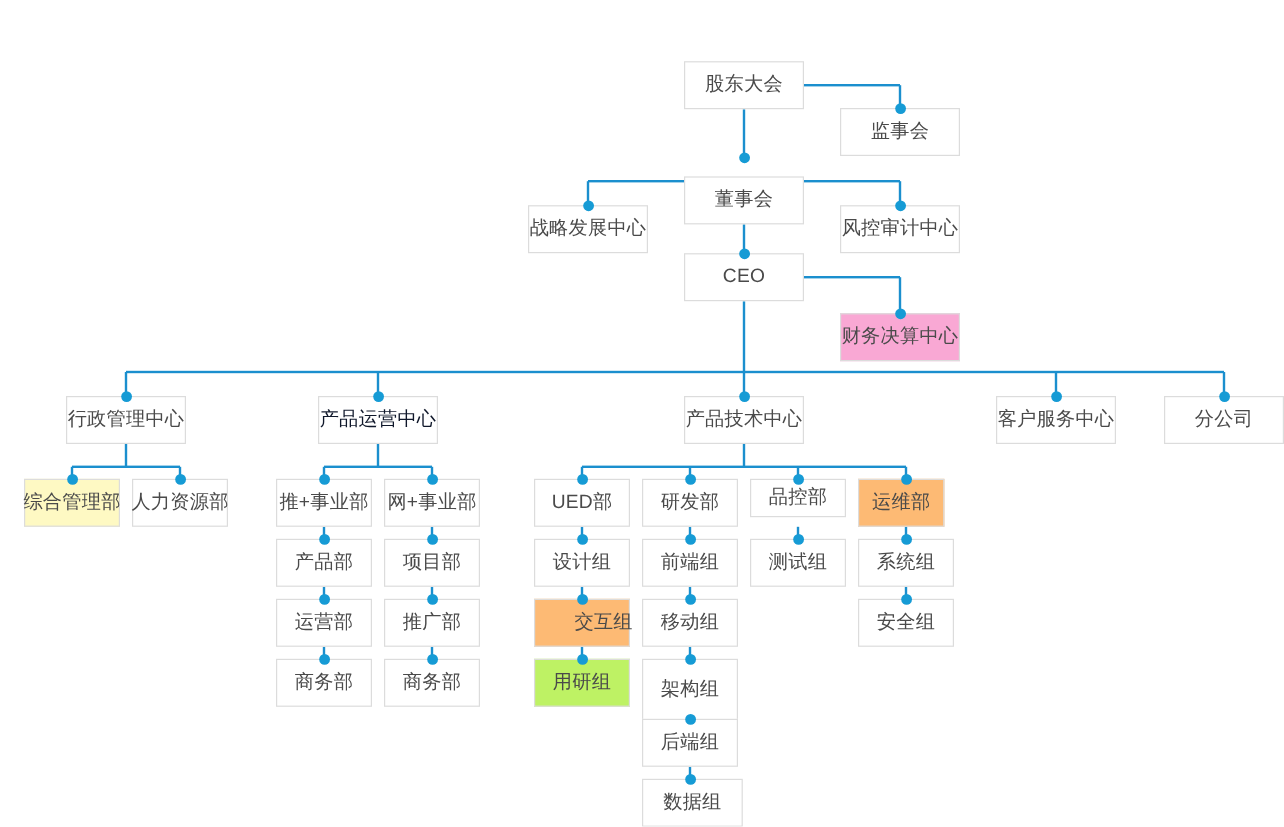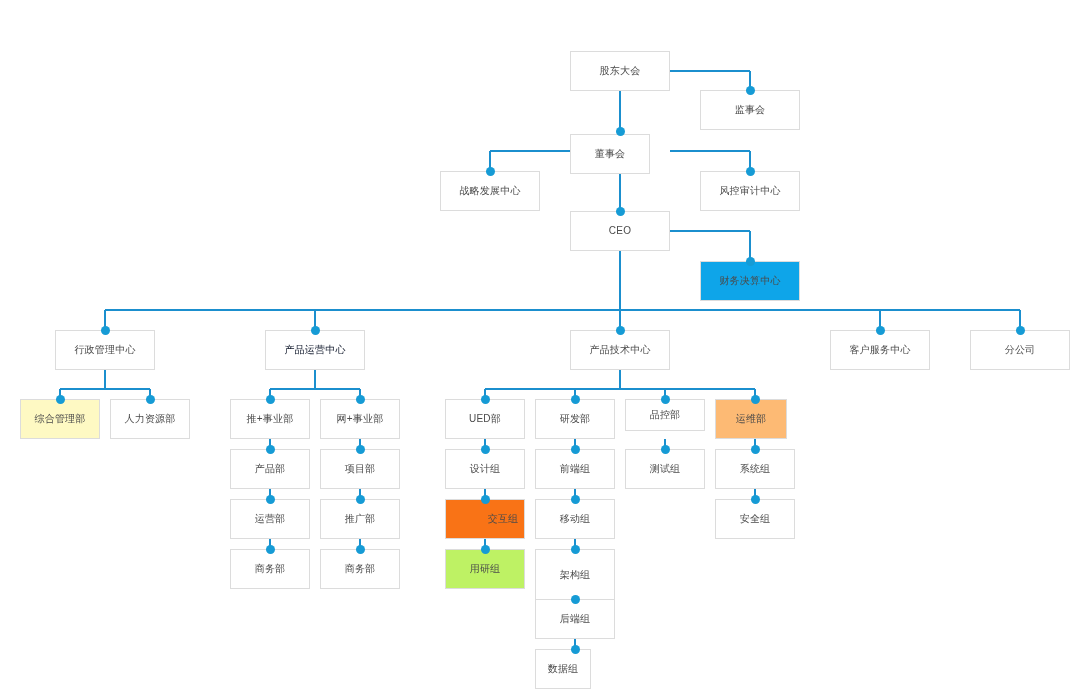--- a/index.html
+++ b/index.html
@@ -21,21 +21,21 @@
   
   .node {
     position: absolute;
     box-sizing: border-box;
     border: 1px solid #dcdcdc;
     background: #ffffff;
     display: flex;
     align-items: center;
     justify-content: center;
     color: #4a4a4a;
-    font-size: 10px;
+    font-size: 16px;
     line-height: 1;
     letter-spacing: 0.2px;
     white-space: nowrap;
     z-index: 3;
   }
   
   .lnk {
     position: absolute;
     background: #1b8fce;
     z-index: 1;
@@ -141,49 +141,49 @@
       <div class="dot" style="background: rgb(22, 155, 213); left: 575px; top: 499px;"></div>
       <div class="dot" style="background: rgb(22, 155, 213); left: 755px; top: 499px;"></div>
       <div class="dot" style="background: rgb(22, 155, 213); left: 485px; top: 549px;"></div>
       <div class="dot" style="background: rgb(22, 155, 213); left: 575px; top: 549px;"></div>
       <div class="dot" style="background: rgb(22, 155, 213); left: 575px; top: 599px;"></div>
       <div class="dot" style="background: rgb(22, 155, 213); left: 575px; top: 649px;"></div>
     </div>
   <div id="nodes-layer">
       <div class="node" style="left: 570px; top: 51px; width: 100px; height: 40px; border-color: rgb(220, 220, 220); background: rgb(255, 255, 255); color: rgb(74, 74, 74);">股东大会</div>
       <div class="node" style="left: 700px; top: 90px; width: 100px; height: 40px; border-color: rgb(220, 220, 220); background: rgb(255, 255, 255); color: rgb(74, 74, 74);">监事会</div>
-      <div class="node" style="left: 570px; top: 134px; width: 80px; height: 40px; border-color: rgb(220, 220, 220); background: rgb(255, 255, 255); color: rgb(74, 74, 74);">董事会</div>
+      <div class="node" style="left: 570px; top: 147px; width: 100px; height: 40px; border-color: rgb(220, 220, 220); background: rgb(255, 255, 255); color: rgb(74, 74, 74);">董事会</div>
       <div class="node" style="left: 440px; top: 171px; width: 100px; height: 40px; border-color: rgb(220, 220, 220); background: rgb(255, 255, 255); color: rgb(74, 74, 74);">战略发展中心</div>
       <div class="node" style="left: 700px; top: 171px; width: 100px; height: 40px; border-color: rgb(220, 220, 220); background: rgb(255, 255, 255); color: rgb(74, 74, 74);">风控审计中心</div>
       <div class="node" style="left: 570px; top: 211px; width: 100px; height: 40px; border-color: rgb(220, 220, 220); background: rgb(255, 255, 255); color: rgb(74, 74, 74);">CEO</div>
-      <div class="node" style="left: 700px; top: 261px; width: 100px; height: 40px; border-color: rgb(220, 220, 220); background: #0ea5e9; color: rgb(74, 74, 74);">财务决算中心</div>
+      <div class="node" style="left: 700px; top: 261px; width: 100px; height: 40px; border-color: rgb(220, 220, 220); background: #f9a8d4; color: rgb(74, 74, 74);">财务决算中心</div>
       <div class="node" style="left: 55px; top: 330px; width: 100px; height: 40px; border-color: rgb(220, 220, 220); background: rgb(255, 255, 255); color: rgb(74, 74, 74);">行政管理中心</div>
       <div class="node" style="left: 265px; top: 330px; width: 100px; height: 40px; border-color: rgb(220, 220, 220); background: rgb(255, 255, 255); color: #0f172a;">产品运营中心</div>
       <div class="node" style="left: 570px; top: 330px; width: 100px; height: 40px; border-color: rgb(220, 220, 220); background: rgb(255, 255, 255); color: rgb(74, 74, 74);">产品技术中心</div>
       <div class="node" style="left: 830px; top: 330px; width: 100px; height: 40px; border-color: rgb(220, 220, 220); background: rgb(255, 255, 255); color: rgb(74, 74, 74);">客户服务中心</div>
       <div class="node" style="left: 970px; top: 330px; width: 100px; height: 40px; border-color: rgb(220, 220, 220); background: rgb(255, 255, 255); color: rgb(74, 74, 74);">分公司</div>
       <div class="node" style="left: 20px; top: 399px; width: 80px; height: 40px; border-color: rgb(220, 220, 220); background: #fef9c3; color: rgb(74, 74, 74);">综合管理部</div>
       <div class="node" style="left: 110px; top: 399px; width: 80px; height: 40px; border-color: rgb(220, 220, 220); background: rgb(255, 255, 255); color: rgb(74, 74, 74);">人力资源部</div>
       <div class="node" style="left: 230px; top: 399px; width: 80px; height: 40px; border-color: rgb(220, 220, 220); background: rgb(255, 255, 255); color: rgb(74, 74, 74);">推+事业部</div>
       <div class="node" style="left: 230px; top: 449px; width: 80px; height: 40px; border-color: rgb(220, 220, 220); background: rgb(255, 255, 255); color: rgb(74, 74, 74);">产品部</div>
       <div class="node" style="left: 230px; top: 499px; width: 80px; height: 40px; border-color: rgb(220, 220, 220); background: rgb(255, 255, 255); color: rgb(74, 74, 74);">运营部</div>
       <div class="node" style="left: 230px; top: 549px; width: 80px; height: 40px; border-color: rgb(220, 220, 220); background: rgb(255, 255, 255); color: rgb(74, 74, 74);">商务部</div>
       <div class="node" style="left: 320px; top: 399px; width: 80px; height: 40px; border-color: rgb(220, 220, 220); background: rgb(255, 255, 255); color: rgb(74, 74, 74);">网+事业部</div>
       <div class="node" style="left: 320px; top: 449px; width: 80px; height: 40px; border-color: rgb(220, 220, 220); background: rgb(255, 255, 255); color: rgb(74, 74, 74);">项目部</div>
       <div class="node" style="left: 320px; top: 499px; width: 80px; height: 40px; border-color: rgb(220, 220, 220); background: rgb(255, 255, 255); color: rgb(74, 74, 74);">推广部</div>
       <div class="node" style="left: 320px; top: 549px; width: 80px; height: 40px; border-color: rgb(220, 220, 220); background: rgb(255, 255, 255); color: rgb(74, 74, 74);">商务部</div>
       <div class="node" style="left: 445px; top: 399px; width: 80px; height: 40px; border-color: rgb(220, 220, 220); background: rgb(255, 255, 255); color: rgb(74, 74, 74);">UED部</div>
       <div class="node" style="left: 445px; top: 449px; width: 80px; height: 40px; border-color: rgb(220, 220, 220); background: rgb(255, 255, 255); color: rgb(74, 74, 74);">设计组</div>
-      <div class="node" style="left: 445px; top: 499px; width: 80px; height: 40px; border-color: rgb(220, 220, 220); background: #f97316; color: rgb(74, 74, 74); padding-left: 36px;">交互组</div>
+      <div class="node" style="left: 445px; top: 499px; width: 80px; height: 40px; border-color: rgb(220, 220, 220); background: #fdba74; color: rgb(74, 74, 74); padding-left: 36px;">交互组</div>
       <div class="node" style="left: 445px; top: 549px; width: 80px; height: 40px; border-color: rgb(220, 220, 220); background: #bef264; color: rgb(74, 74, 74);">用研组</div>
       <div class="node" style="left: 535px; top: 399px; width: 80px; height: 40px; border-color: rgb(220, 220, 220); background: rgb(255, 255, 255); color: rgb(74, 74, 74);">研发部</div>
       <div class="node" style="left: 535px; top: 449px; width: 80px; height: 40px; border-color: rgb(220, 220, 220); background: rgb(255, 255, 255); color: rgb(74, 74, 74);">前端组</div>
       <div class="node" style="left: 535px; top: 499px; width: 80px; height: 40px; border-color: rgb(220, 220, 220); background: rgb(255, 255, 255); color: rgb(74, 74, 74);">移动组</div>
       <div class="node" style="left: 535px; top: 549px; width: 80px; height: 52px; border-color: rgb(220, 220, 220); background: rgb(255, 255, 255); color: rgb(74, 74, 74);">架构组</div>
       <div class="node" style="left: 535px; top: 599px; width: 80px; height: 40px; border-color: rgb(220, 220, 220); background: rgb(255, 255, 255); color: rgb(74, 74, 74);">后端组</div>
-      <div class="node" style="left: 535px; top: 649px; width: 56px; height: 40px; border-color: rgb(220, 220, 220); background: rgb(255, 255, 255); color: rgb(74, 74, 74);">数据组</div>
+      <div class="node" style="left: 535px; top: 649px; width: 84px; height: 40px; border-color: rgb(220, 220, 220); background: rgb(255, 255, 255); color: rgb(74, 74, 74);">数据组</div>
       <div class="node" style="left: 625px; top: 399px; width: 80px; height: 32px; border-color: rgb(220, 220, 220); background: rgb(255, 255, 255); color: rgb(74, 74, 74);">品控部</div>
       <div class="node" style="left: 625px; top: 449px; width: 80px; height: 40px; border-color: rgb(220, 220, 220); background: rgb(255, 255, 255); color: rgb(74, 74, 74);">测试组</div>
       <div class="node" style="left: 715px; top: 399px; width: 72px; height: 40px; border-color: rgb(220, 220, 220); background: #fdba74; color: rgb(74, 74, 74);">运维部</div>
       <div class="node" style="left: 715px; top: 449px; width: 80px; height: 40px; border-color: rgb(220, 220, 220); background: rgb(255, 255, 255); color: rgb(74, 74, 74);">系统组</div>
       <div class="node" style="left: 715px; top: 499px; width: 80px; height: 40px; border-color: rgb(220, 220, 220); background: rgb(255, 255, 255); color: rgb(74, 74, 74);">安全组</div>
     </div>
 </div>
 
 </body></html>

